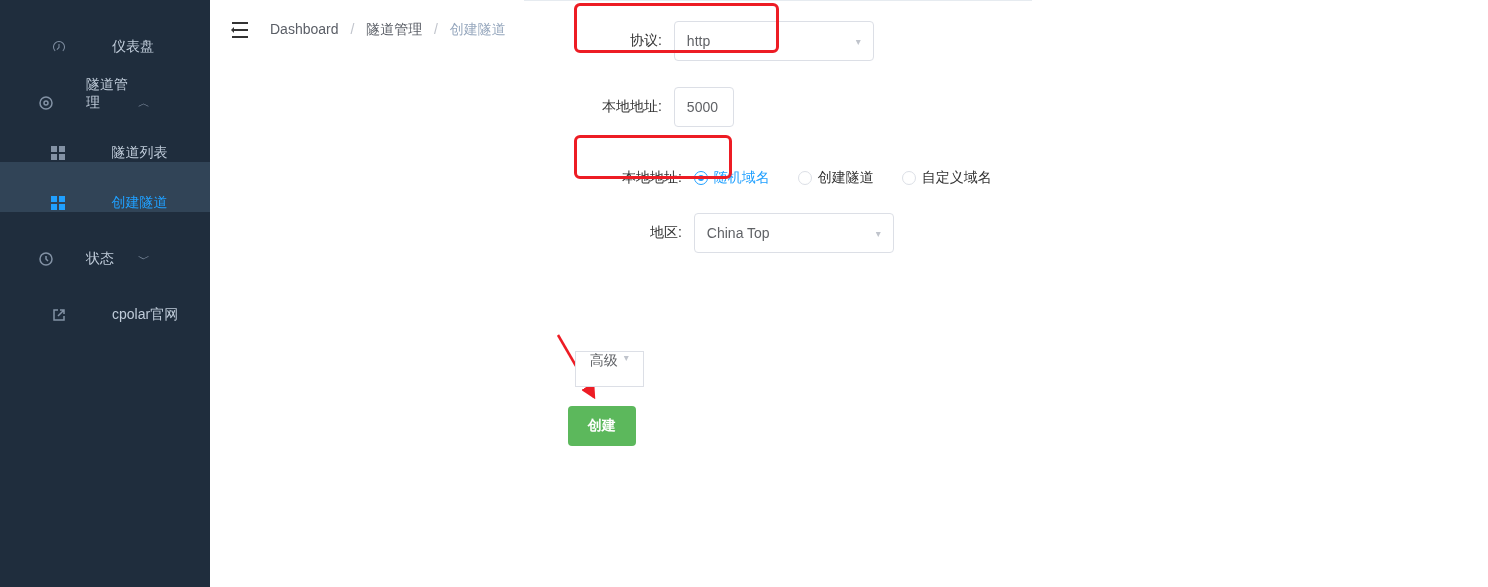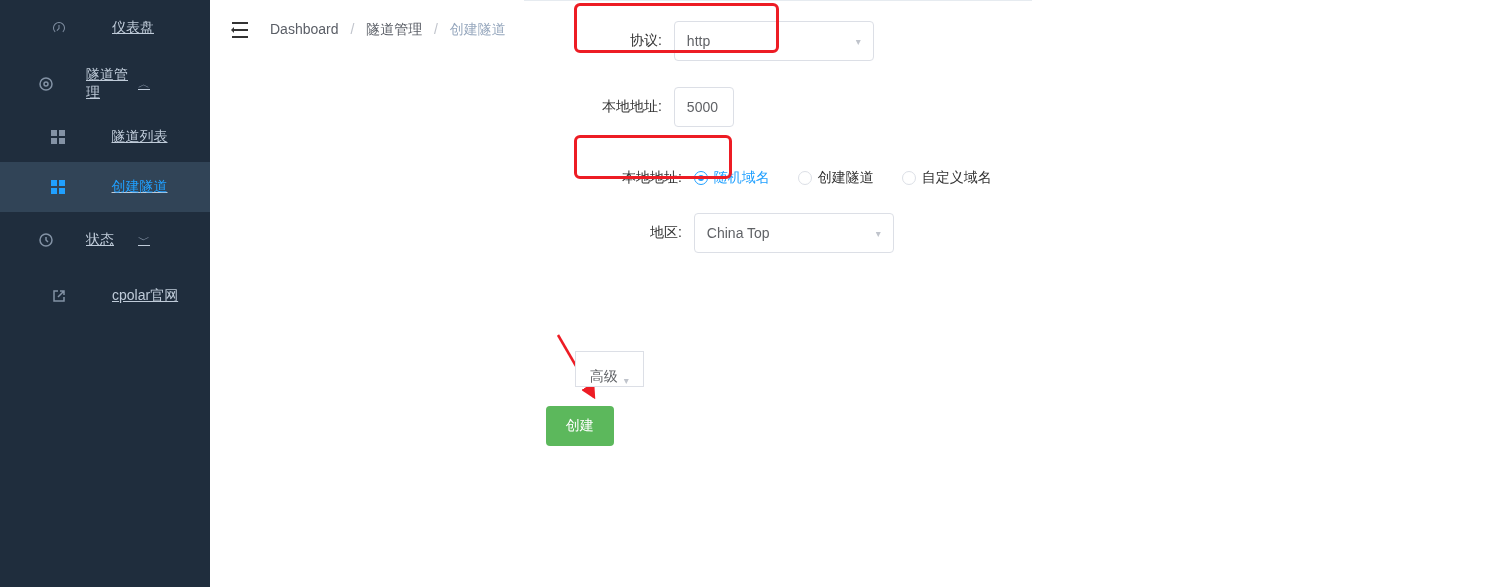--- a/index.html
+++ b/index.html
@@ -14,26 +14,25 @@
   display: flex;
 }
 .sidebar {
   width: 210px;
   background: #1f2d3d;
   color: #bfcbd9;
   height: 100%;
 }
 .side-item {
   display: flex;
-  align-items: center;
+  align-items: flex-end;
   height: 56px;
   padding: 0 20px;
   cursor: pointer;
   position: relative;
-  text-decoration: underline;
 }
 .side-item.sub {
   padding-left: 19px;
   height: 50px;
 }
 .side-item.active {
   background: #314457;
 }
 .side-item .icon {
   width: 18px;
@@ -147,40 +146,41 @@
 .radio-item.on { color: #20a0ff; }
 .adv-btn {
   position: absolute;
   right: 388px;
   top: 350px;
   height: 36px;
   padding: 0 14px;
   border: 1px solid #dcdfe6;
   border-radius: 0;
   display: flex;
-  align-items: flex-end;
+  align-items: flex-start;
   gap: 6px;
   background: #fff;
   cursor:pointer;
   color: #606266;
 }
 .create-btn {
   position: absolute;
-  left: 22px;
+  left: 44px;
   top: 405px;
   width: 68px;
   height: 40px;
   background: #5cb85c;
   border-radius: 4px;
   color: #fff;
   display: flex;
   align-items: center;
   justify-content: center;
   cursor:pointer;
   font-size: 14px;
+  font-weight: bold;
 }
 .red-arrow {
   position: absolute;
   pointer-events: none;
 }
 svg { display:block; }
 </style>
 </head>
 <body>
 

